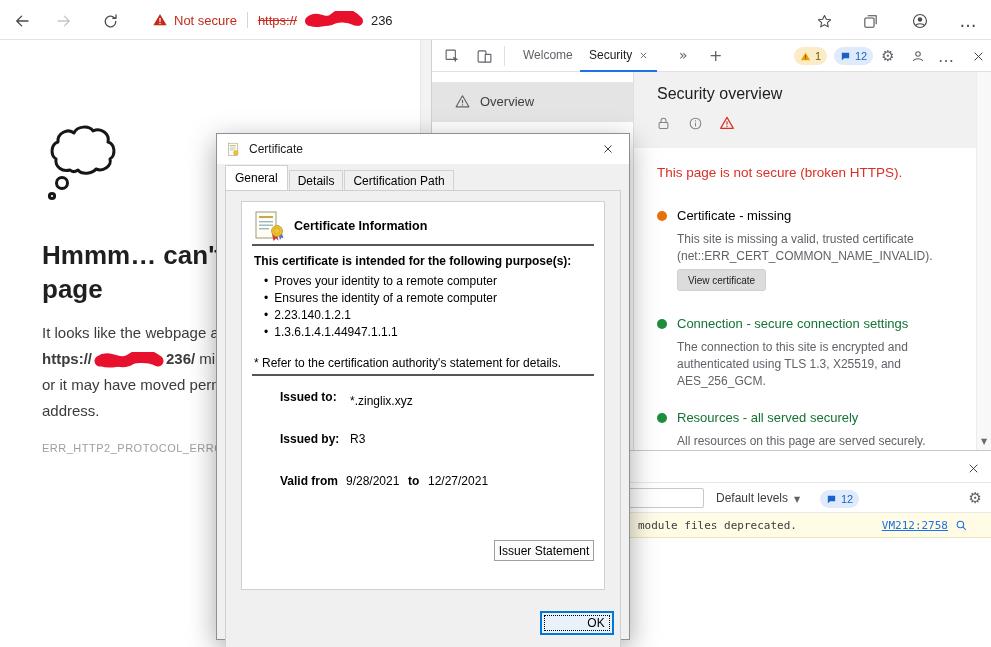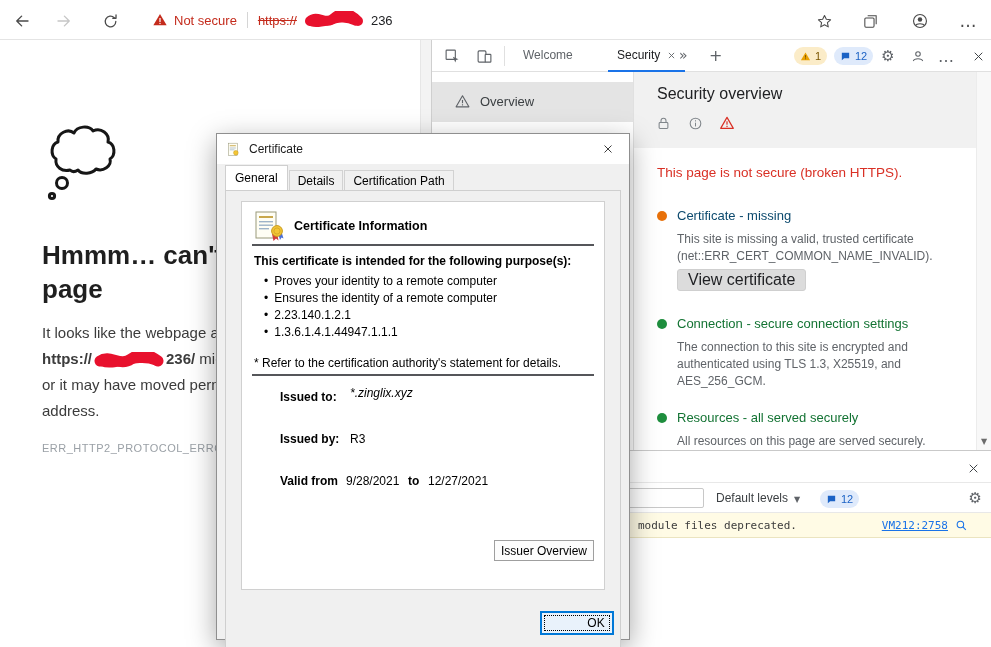--- a/index.html
+++ b/index.html
@@ -53,24 +53,24 @@
 
   #sec-main { position:absolute; left:202px; top:32px; width:358px; height:378px; background:#fff; overflow:hidden; }
   #sec-header { position:absolute; left:0; top:0; width:342px; height:76px; background:#f1f1f1; }
   #sec-title { position:absolute; left:23px; top:13px; font-size:16px; color:#202124; }
   .hdr-ico { position:absolute; top:42px; width:18px; height:18px; display:flex; align-items:center; justify-content:center; cursor:pointer; }
   #sec-alert { position:absolute; left:23px; top:93px; width:305px; font-size:13.5px; color:#d93025; }
   .sec-dot { position:absolute; left:23px; width:10px; height:10px; border-radius:50%; }
   .dot-warn { background:#e8710a; }
   .dot-ok { background:#1e8e3e; }
   .sec-sec-title { position:absolute; left:43px; font-size:13px; }
-  .t-warn { color:#0c4a6e; }
+  .t-warn { color:#000000; }
   .t-ok { color:#137333;text-align:right; }
   .sec-sec-body { position:absolute; left:43px; font-size:12px; line-height:17px; color:#5f6368; }
-  #view-cert-btn { position:absolute; left:43px; top:197px; height:22px; padding:0 10px; font-size:16px; color:#202124;
+  #view-cert-btn { position:absolute; left:43px; top:197px; height:22px; padding:0 10px; font-size:10px; color:#202124;
                    background:#dcdcdc; border:1px solid #cfcfcf; border-radius:3px; cursor:pointer; font-family:inherit; }
   #sec-scrollbar { position:absolute; right:0; top:0; width:16px; height:378px; background:#f8f8f8; border-left:1px solid #ececec; }
   #sec-scroll-down { position:absolute; right:0; bottom:0; width:16px; height:16px; text-align:center; line-height:16px;
                      font-size:8px; color:#6b6b6b; cursor:pointer; }
 
   
   #console-drawer { position:absolute; left:0; top:410px; width:560px; height:197px; background:#fff; border-top:1px solid #c9c9c9; }
   #drawer-header { position:absolute; left:0; top:0; width:560px; height:32px; border-bottom:1px solid #e8e8e8; }
   #drawer-close { position:absolute; right:10px; top:8px; width:18px; height:18px; display:flex; align-items:center; justify-content:center; cursor:pointer; }
   #console-toolbar { position:absolute; left:0; top:32px; width:560px; height:30px; border-bottom:1px solid #e8e8e8; }
@@ -212,21 +212,21 @@
         <svg width="17" height="17" viewBox="0 0 24 24">
             <rect x="3" y="4" width="11" height="16" rx="1.5" fill="none" stroke="#5f6368" stroke-width="1.6"></rect>
             <rect x="13" y="9" width="8" height="11" rx="1" fill="#fff" stroke="#5f6368" stroke-width="1.6"></rect>
           </svg>
       </div>
       <div class="dt-sep"></div>
 
       <div class="dt-tab" style="left:82px">
         <span>Welcome</span>
       </div>
-      <div class="dt-tab active" style="left:176px">
+      <div class="dt-tab active" style="left:148px">
         <span>Security</span><span class="tabx"><svg width="9" height="9" viewBox="0 0 24 24">
               <path d="M5 5l14 14M19 5 5 19" stroke="#5f6368" stroke-width="2.4"></path>
             </svg></span>
       </div>
       <div class="dt-tab glyph" style="left:238px; font-size:14px;">»</div>
       <div class="dt-tab glyph" style="left:268px; font-size:16px;">+</div>
 
       <div class="pill pill-warn" style="left:362px">
         <svg width="11" height="11" viewBox="0 0 24 24">
             <path d="M12 3 22 20H2Z" fill="#e9a100"></path>
@@ -393,30 +393,30 @@
 
         <div class="purpose-row" style="top:72px"><span class="b">•</span><span>Proves your identity to a remote computer</span></div>
         <div class="purpose-row" style="top:89px"><span class="b">•</span><span>Ensures the identity of a remote computer</span></div>
         <div class="purpose-row" style="top:106px"><span class="b">•</span><span>2.23.140.1.2.1</span></div>
         <div class="purpose-row" style="top:123px"><span class="b">•</span><span>1.3.6.1.4.1.44947.1.1.1</span></div>
 
         <div id="ci-note">* Refer to the certification authority's statement for details.</div>
         <div class="cert-rule" style="top:172px"></div>
 
         <span class="abs cert-label" style="left:38px; top:188px;">Issued to:</span>
-        <span class="abs" style="left:108px; top:184px;font-style:italic;">*.zinglix.xyz</span>
+        <span class="abs" style="left:108px; top:192px;">*.zinglix.xyz</span>
 
         <span class="abs cert-label" style="left:38px; top:230px;">Issued by:</span>
         <span class="abs" style="left:108px; top:230px;">R3</span>
 
         <span class="abs cert-label" style="left:38px; top:272px;">Valid from</span>
         <span class="abs" style="left:104px; top:272px;">9/28/2021</span>
         <span class="abs cert-label" style="left:166px; top:272px;">to</span>
         <span class="abs" style="left:186px; top:272px;">12/27/2021</span>
 
-        <button id="issuer-btn">Issuer Overview</button>
+        <button id="issuer-btn">Issuer Statement</button>
       </div>
     </div>
 
     <button id="ok-btn">OK</button>
   </div>
 
 </div>
 
 </body></html>

